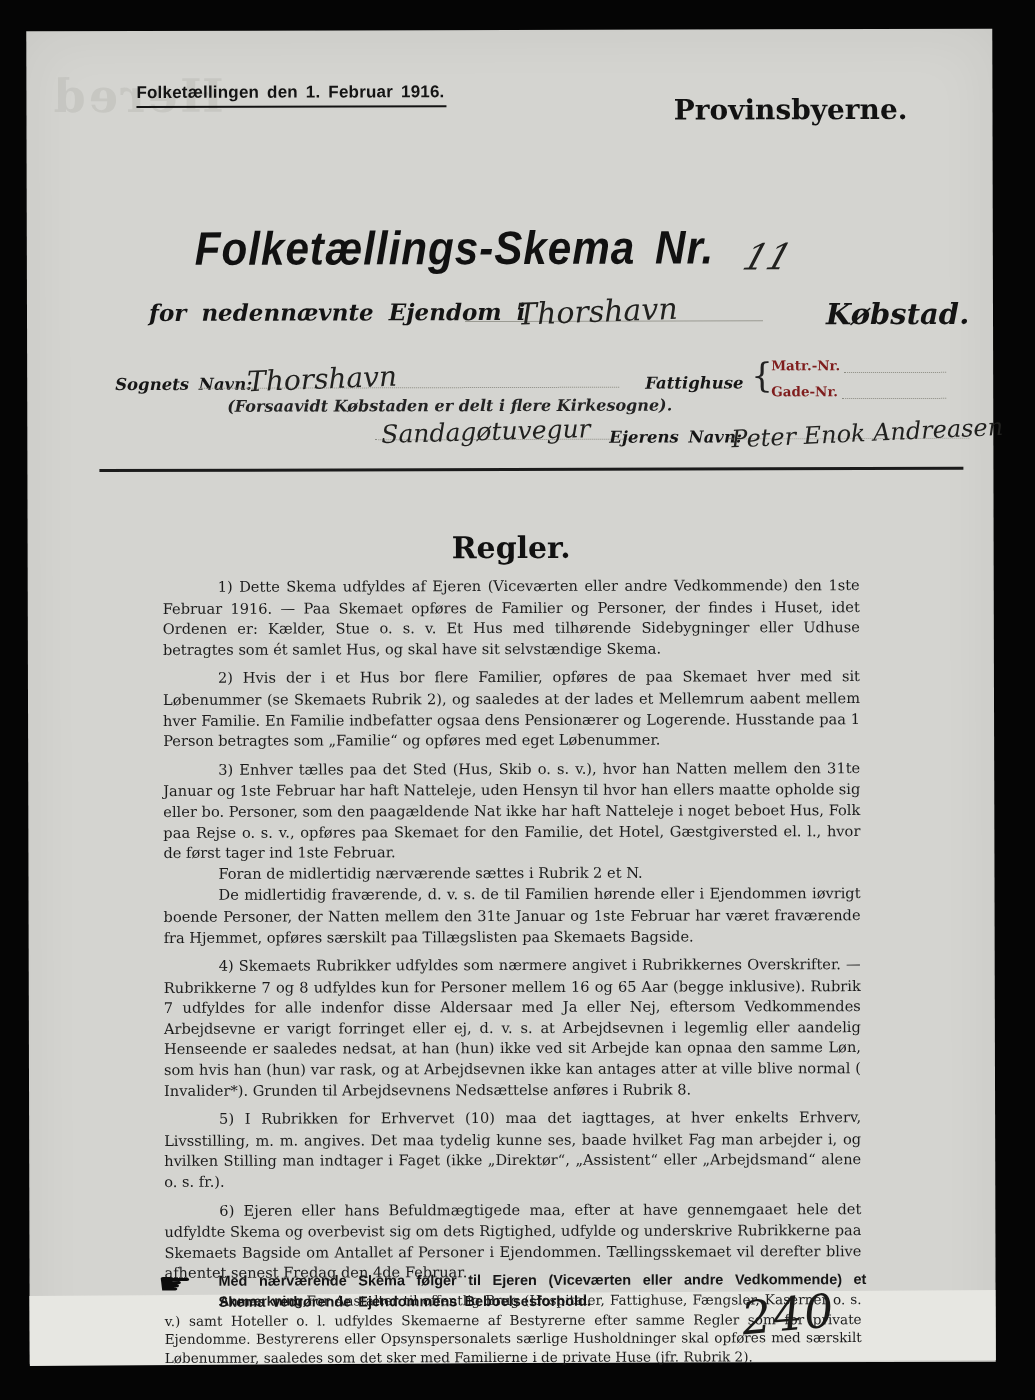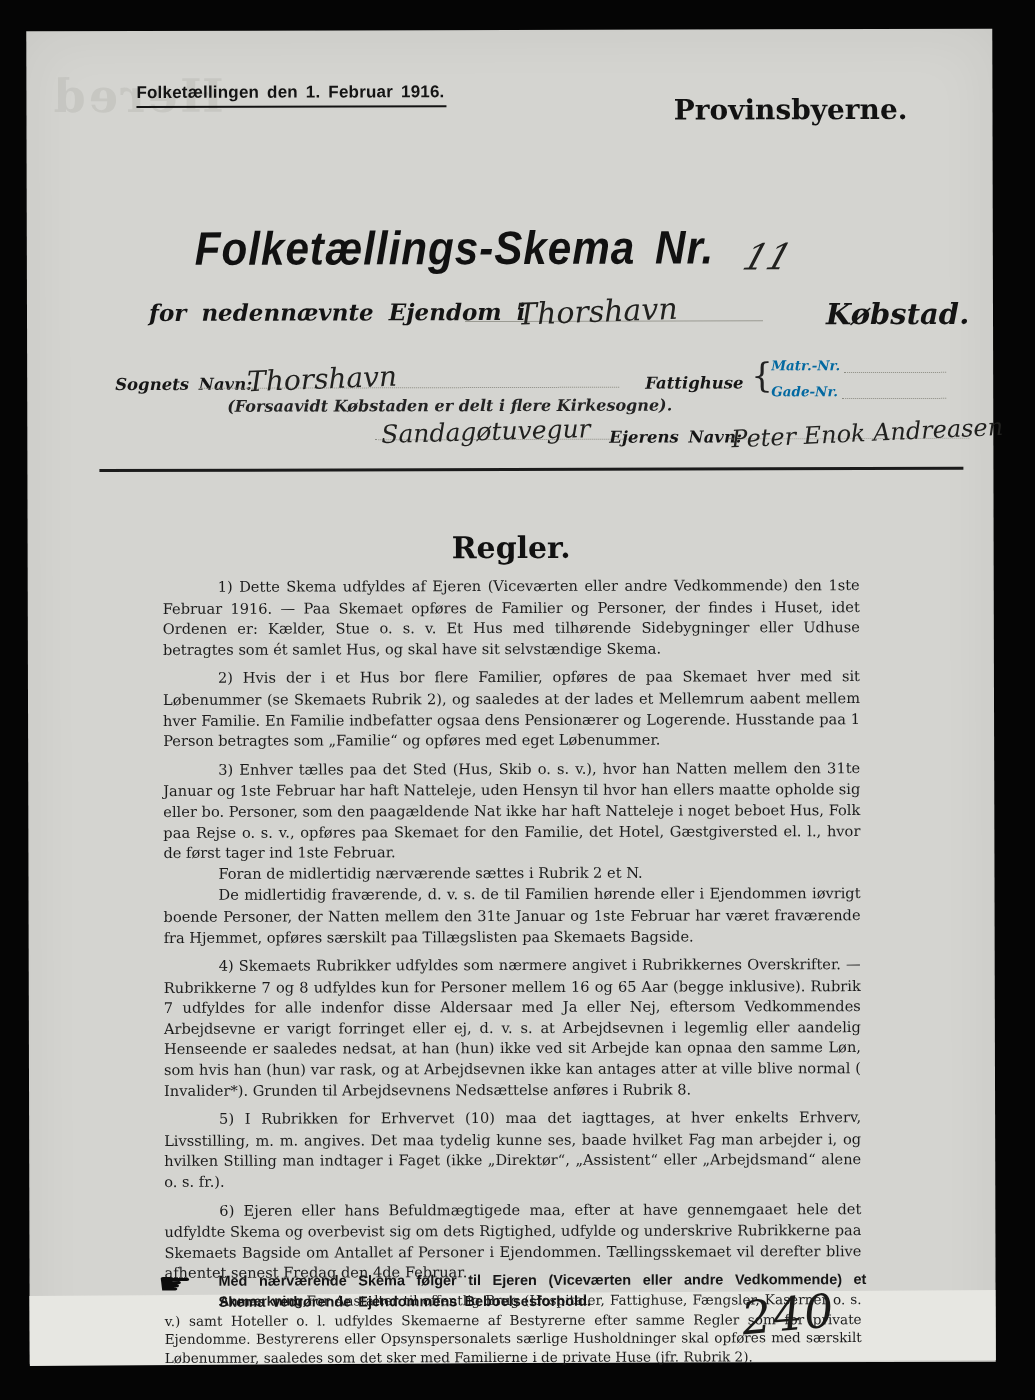--- a/index.html
+++ b/index.html
@@ -83,21 +83,21 @@
     font-weight:bold; font-style:italic; font-size:16px; color:#232323;
   }
   .lbl-ejendom { position:absolute; left:612px; top:344px; }
   .ejendom-brace {
     position:absolute; left:724px; top:326px;
     font-size:34px; color:#222; font-family:"DejaVu Serif", serif;
   }
   .nr-row { position:absolute; left:744px; width:175px; display:flex; align-items:flex-end; }
   .nr-row-matr { top:328px; }
   .nr-row-gade { top:354px; }
-  .nr-label { font-weight:bold; font-style:italic; font-size:13.5px; color:#0369a1; white-space:nowrap; }
+  .nr-label { font-weight:bold; font-size:13.5px; color:#7f1d1d; white-space:nowrap; }
   .nr-dotline { flex:1; border-bottom:1px dotted #8b8b82; height:14px; margin-left:4px; }
   .lbl-gade { position:absolute; left:82px; top:398px; }
   .gade-line {
     position:absolute; left:348px; top:366px; width:262px; height:44px;
     border-bottom:1px dotted #8b8b82;
   }
   .gade-line .hw { position:absolute; left:6px; bottom:-7px; font-size:25px; transform:rotate(-1.5deg); }
   .lbl-ejer { position:absolute; left:576px; top:398px;font-style:italic; }
   .ejer-line {
     position:absolute; left:702px; top:364px; width:240px; height:46px;

